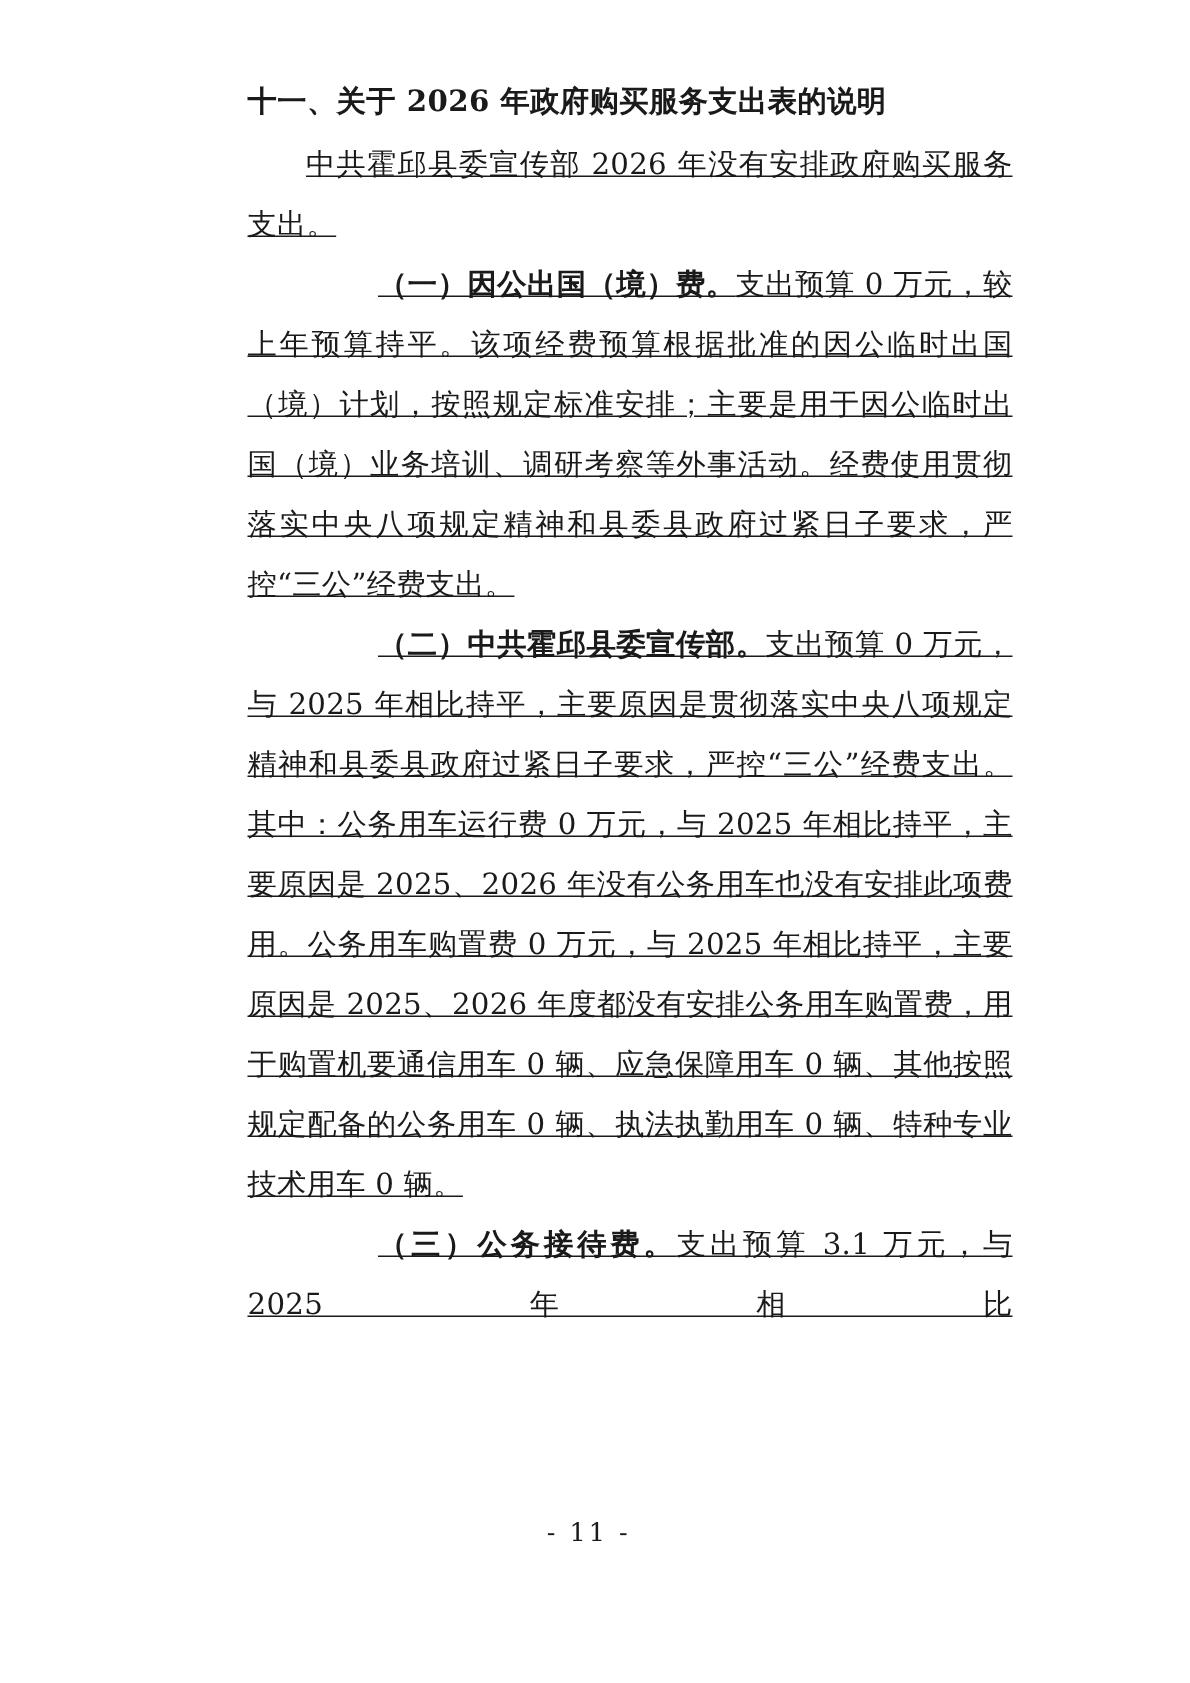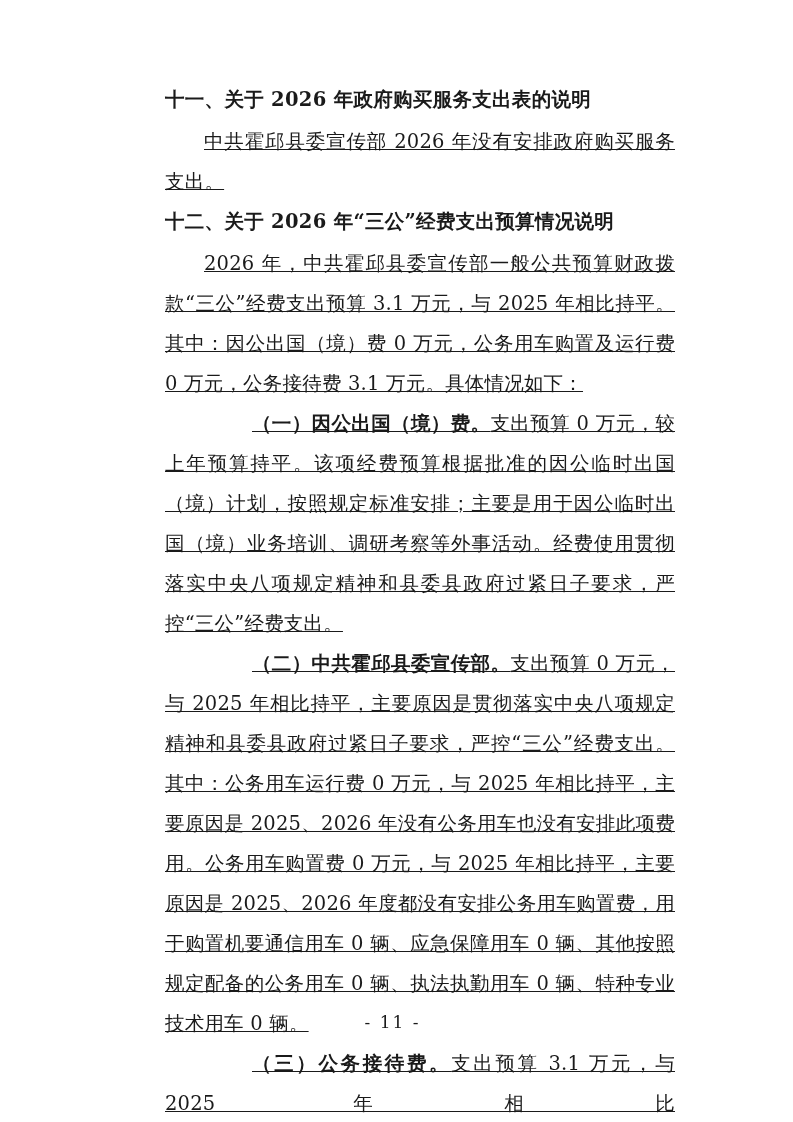--- a/index.html
+++ b/index.html
@@ -15,21 +15,21 @@
     color: #1a1a1a;
     overflow: hidden;
   }
   .page {
     position: absolute;
     left: 0;
     top: 0;
     width: 793px;
     height: 1068px;
     box-sizing: border-box;
-    padding: 80px 118px 60px 165px;
+    padding: 48px 118px 60px 165px;
   }
   .doc-body {
     width: 510px;
   }
   .heading {
     font-weight: bold;
     font-size: 19.5px;
     line-height: 40px;
     letter-spacing: 0.3px;
     margin: 0 0 2px 0;
@@ -75,24 +75,20 @@
 <body>
 
 <div class="page">
   <div class="doc-body">
 
     <div class="blk">
       <h2 class="heading">十一、关于 2026 年政府购买服务支出表的说明</h2>
       <p class="para">中共霍邱县委宣传部 2026 年没有安排政府购买服务支出。</p>
     </div>
 
-    <div class="blk">
-      <h2 class="heading">十二、关于 2026 年“三公”经费支出预算情况说明</h2>
-      <p class="para">2026 年，中共霍邱县委宣传部一般公共预算财政拨款“三公”经费支出预算 3.1 万元，与 2025 年相比持平。其中：因公出国（境）费 0 万元，公务用车购置及运行费 0 万元，公务接待费 3.1 万元。具体情况如下：</p>
-    </div>
 
     <div class="blk">
       <p class="para"><span class="bold">（一）因公出国（境）费。</span><span>支出预算 0 万元，较上年预算持平。该项经费预算根据批准的因公临时出国（境）计划，按照规定标准安排；主要是用于因公临时出国（境）业务培训、调研考察等外事活动。经费使用贯彻落实中央八项规定精神和县委县政府过紧日子要求，严控“三公”经费支出。</span></p>
     </div>
 
     <div class="blk">
       <p class="para"><span class="bold">（二）中共霍邱县委宣传部。</span><span>支出预算 0 万元，与 2025 年相比持平，主要原因是贯彻落实中央八项规定精神和县委县政府过紧日子要求，严控“三公”经费支出。其中：公务用车运行费 0 万元，与 2025 年相比持平，主要原因是 2025、2026 年没有公务用车也没有安排此项费用。公务用车购置费 0 万元，与 2025 年相比持平，主要原因是 2025、2026 年度都没有安排公务用车购置费，用于购置机要通信用车 0 辆、应急保障用车 0 辆、其他按照规定配备的公务用车 0 辆、执法执勤用车 0 辆、特种专业技术用车 0 辆。</span></p>
     </div>
 
     <div class="blk">

